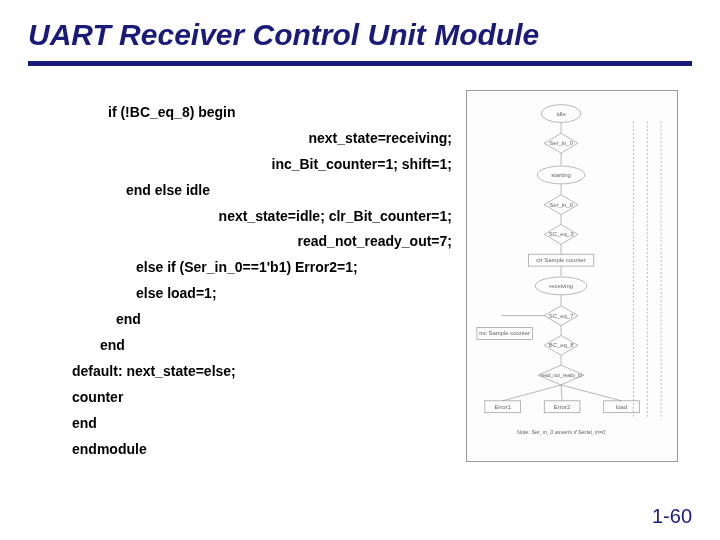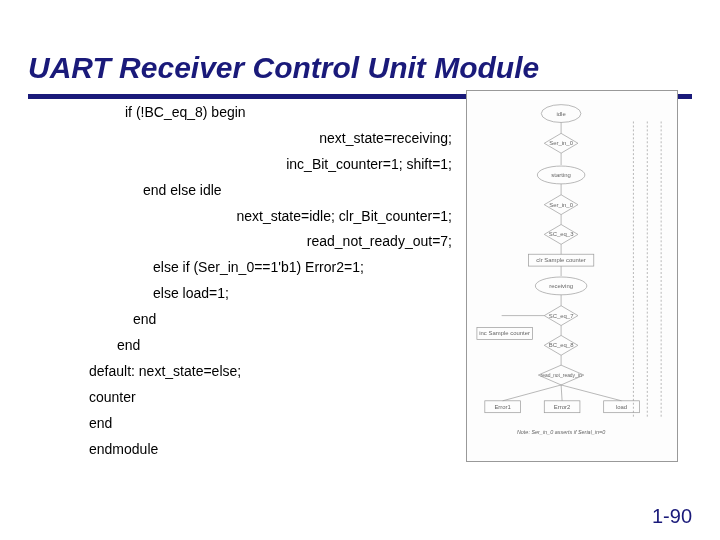--- a/index.html
+++ b/index.html
@@ -6,46 +6,44 @@
   body {
     width: 720px;
     height: 540px;
     background: #ffffff;
     font-family: Arial, Helvetica, sans-serif;
     position: relative;
     overflow: hidden;
   }
   .title-area {
     padding: 18px 28px 10px 28px;
-    margin-top: 33px;
   }
   .title {
     color: #1a1a7a;
     font-size: 30px;
     font-weight: bold;
     font-style: italic;
     line-height: 1.1;
   }
   .divider {
     margin-top: 10px;
     border-bottom: 5px solid #1a1a7a;
   }
   .content {
     position: absolute;
     top: 100px;
     left: 72px;
     width: 380px;
   }
   .line {
     font-size: 14px;
-    font-weight: normal;
+    font-weight: bold;
     color: #000;
     line-height: 1.85;
     white-space: nowrap;
-    margin-left: 17px;
   }
   .ind1 { padding-left: 36px; }
   .ind2 { padding-left: 78px; text-align: right; }
   .ind3 { padding-left: 54px; }
   .ind4 { padding-left: 64px; }
   .ind5 { padding-left: 44px; }
   .ind6 { padding-left: 28px; }
   .ind0 { padding-left: 0; }
   .diagram {
     position: absolute;
@@ -149,13 +147,13 @@
 
       <line x1="168" y1="30" x2="168" y2="330" stroke-dasharray="2,2"></line>
       <line x1="182" y1="30" x2="182" y2="330" stroke-dasharray="2,2"></line>
       <line x1="196" y1="30" x2="196" y2="330" stroke-dasharray="2,2"></line>
 
       <text x="95" y="346" text-anchor="middle" stroke="none" font-style="italic" font-size="5.5">Note: Ser_in_0 asserts if Serial_in=0</text>
     </g>
   </svg>
 </div>
 
-<div class="page-num">1-90</div>
+<div class="page-num">1-60</div>
 
 </body></html>

